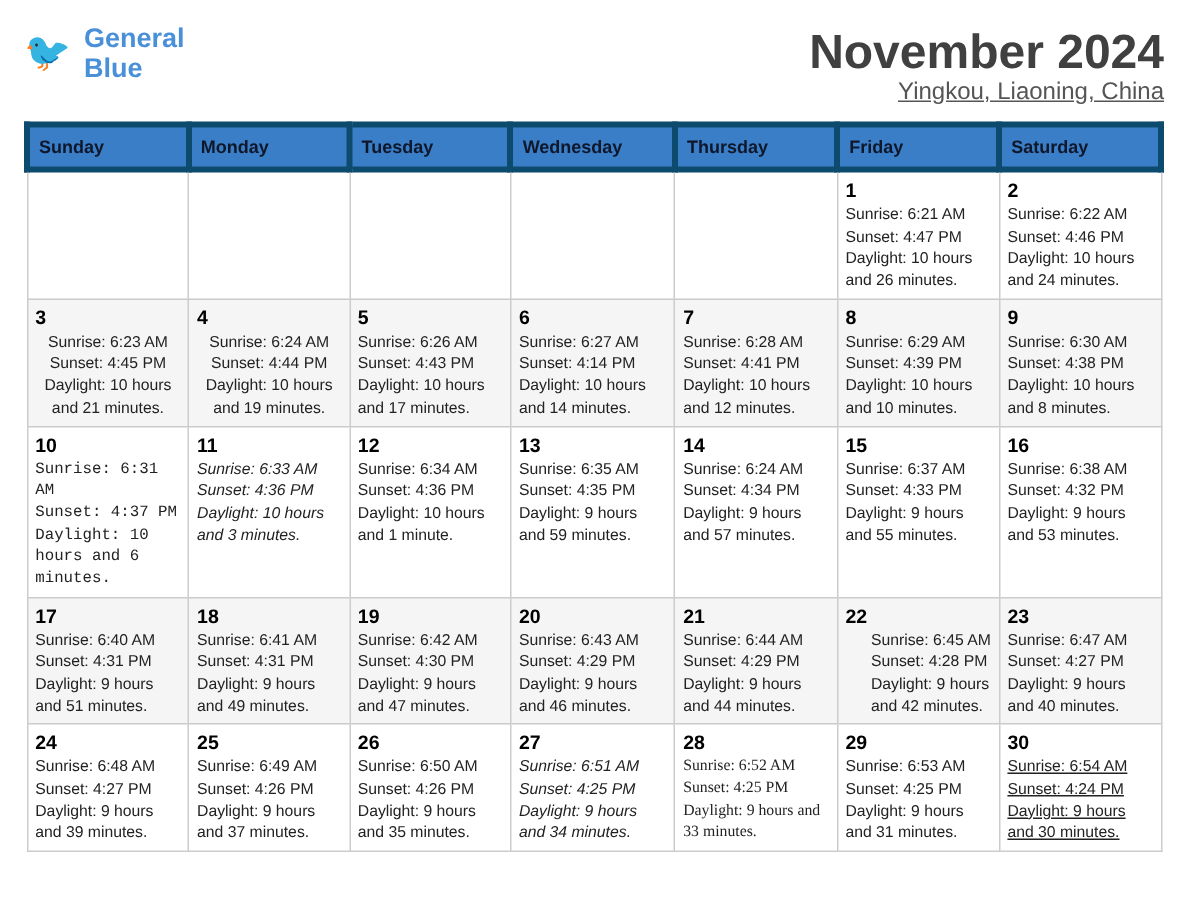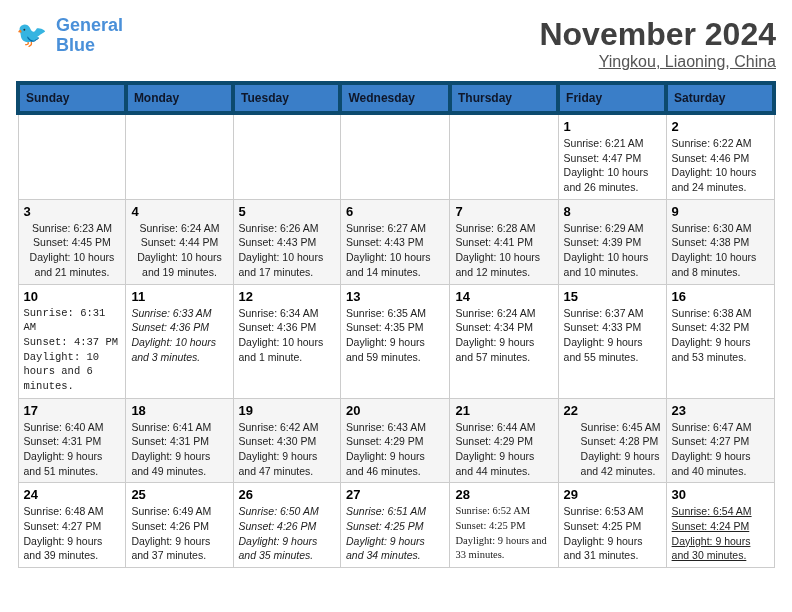--- a/index.html
+++ b/index.html
@@ -153,21 +153,21 @@
         </td>
         <td>
           <div class="day-num">5</div>
           <div class="day-info" style="white-space: pre-line;">Sunrise: 6:26 AM
 Sunset: 4:43 PM
 Daylight: 10 hours and 17 minutes.</div>
         </td>
         <td>
           <div class="day-num">6</div>
           <div class="day-info" style="white-space: pre-line;">Sunrise: 6:27 AM
-Sunset: 4:43 PM
+Sunset: 4:14 PM
 Daylight: 10 hours and 14 minutes.</div>
         </td>
         <td>
           <div class="day-num">7</div>
           <div class="day-info" style="white-space: pre-line;">Sunrise: 6:28 AM
 Sunset: 4:41 PM
 Daylight: 10 hours and 12 minutes.</div>
         </td>
         <td>
           <div class="day-num">8</div>
@@ -278,21 +278,21 @@
 Daylight: 9 hours and 39 minutes.</div>
         </td>
         <td>
           <div class="day-num">25</div>
           <div class="day-info" style="white-space: pre-line;">Sunrise: 6:49 AM
 Sunset: 4:26 PM
 Daylight: 9 hours and 37 minutes.</div>
         </td>
         <td>
           <div class="day-num">26</div>
-          <div class="day-info" style="white-space: pre-line; font-style: italic;">Sunrise: 6:50 AM
+          <div class="day-info" style="white-space: pre-line;">Sunrise: 6:50 AM
 Sunset: 4:26 PM
 Daylight: 9 hours and 35 minutes.</div>
         </td>
         <td>
           <div class="day-num">27</div>
           <div class="day-info" style="white-space: pre-line; font-style: italic;">Sunrise: 6:51 AM
 Sunset: 4:25 PM
 Daylight: 9 hours and 34 minutes.</div>
         </td>
         <td>

